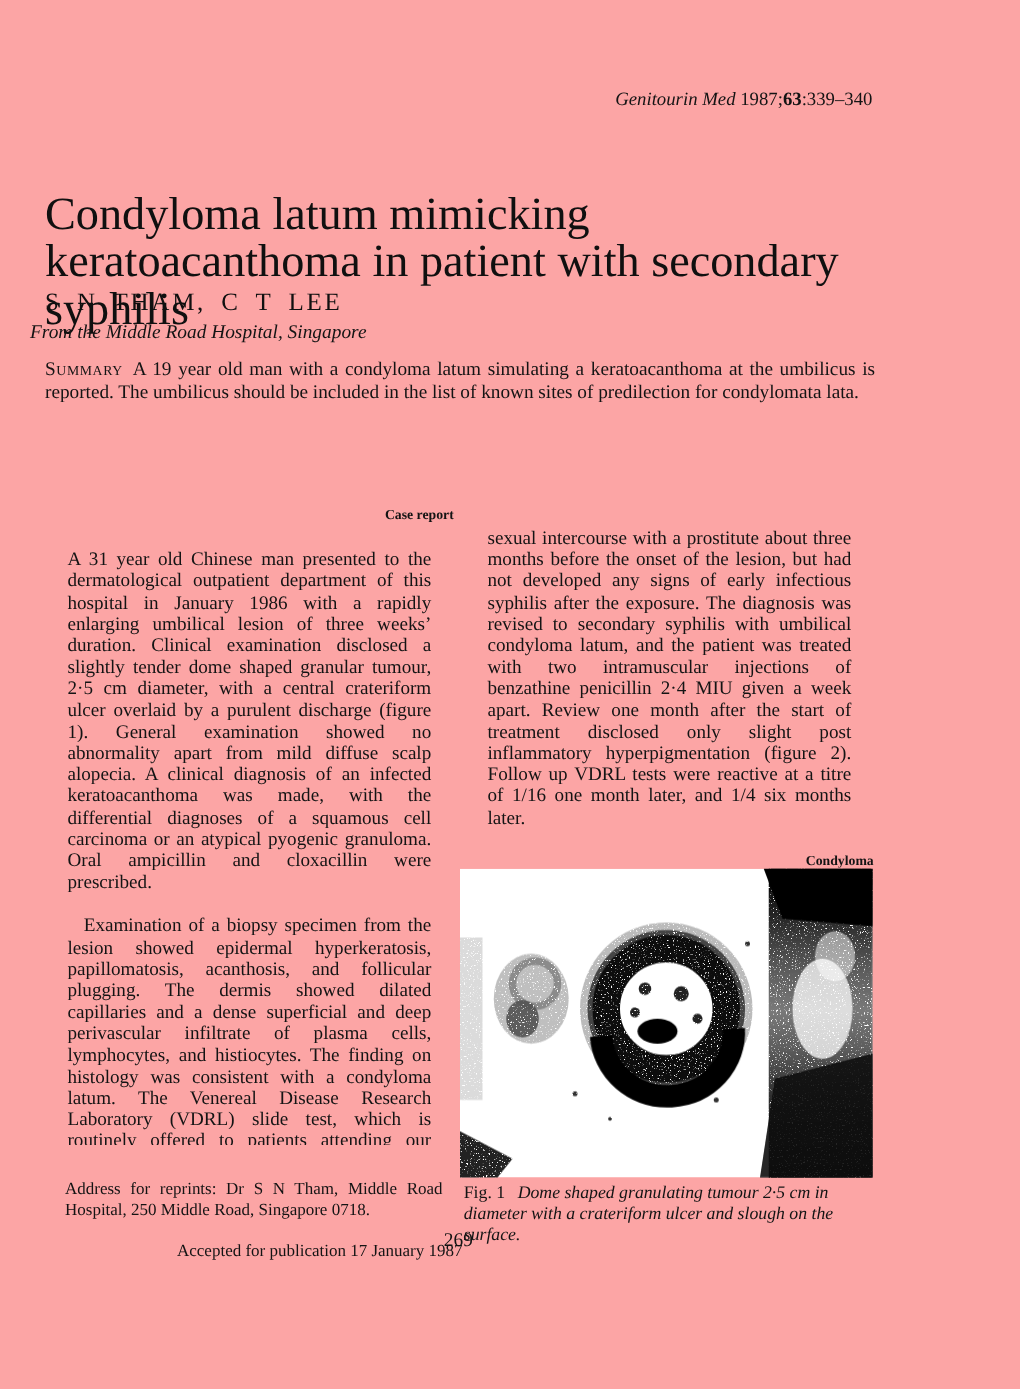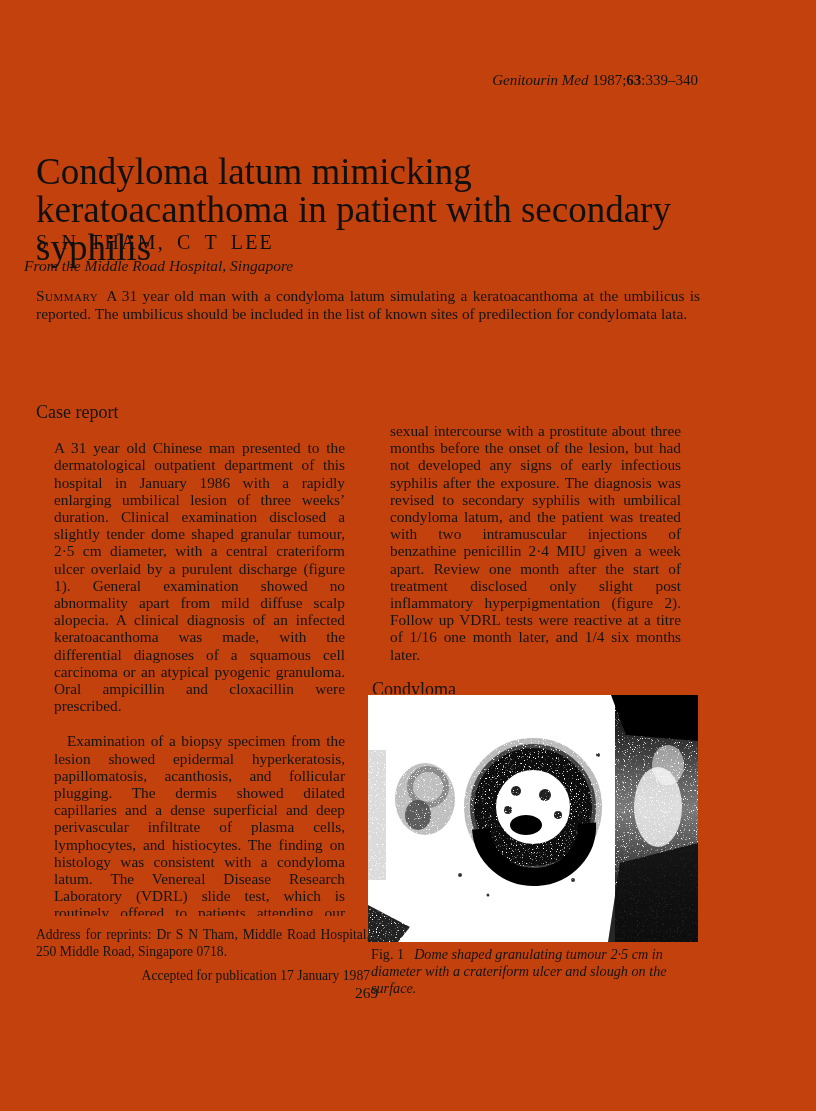--- a/index.html
+++ b/index.html
@@ -1,18 +1,18 @@
 <!DOCTYPE html>
 <html><head>
 <meta charset="utf-8">
 <style>
   html,body { margin:0; padding:0; background:#ffffff; }
   .page {
     position:relative; width:816px; height:1111px;
-    background:#c2410c; color:#141414;
+    background:#fca5a5; color:#141414;
     font-family:"Liberation Serif", serif;
     overflow:hidden;
   }
   .citation {
     position:absolute; top:72px; left:0; width:698px;
     text-align:right; font-size:15px; white-space:nowrap;
   }
   .citation .jname { font-style:italic; }
   .citation .vol { font-weight:700; }
   .title {
@@ -30,21 +30,21 @@
   .summary {
     position:absolute; left:36px; top:287px; width:664px;
     font-size:15.4px; line-height:18.2px; text-align:justify;
   }
   .summary .sc {
     font-variant:small-caps; letter-spacing:0.5px; margin-right:8px;
   }
   .col { position:absolute; top:404px; width:327px; font-size:15.3px; line-height:17.2px; text-align:justify; }
   .col-left  { left:36px; height:512px; overflow:hidden; }
   .col-right { left:372px; height:290px; overflow:hidden; }
-  .col h3 { font-size:18px; font-weight:400; margin:0 0 15px 0; text-align:left; }
+  .col h3 { font-size:11px; font-weight:700; margin:0 0 15px 0; text-align:right; }
   .col p { margin:18px; }
   .col p.indent { text-indent:13px; }
   .col p + p { margin-top:0; }
   .col .head-gap { margin-top:14px; }
   .figure {
     position:absolute; left:368px; top:695px; width:330px; height:247px;
   }
   .figure svg { display:block; width:330px; height:247px; }
   .caption {
     position:absolute; left:371px; top:946px; width:344px;
@@ -70,21 +70,21 @@
     <span class="jname">Genitourin Med</span><span> 1987;</span><span class="vol">63</span><span>:339–340</span>
   </div>
 
   <h1 class="title">Condyloma latum mimicking keratoacanthoma in patient with secondary syphilis</h1>
 
   <div class="authors">S N THAM, C T LEE</div>
 
   <div class="affiliation">From the Middle Road Hospital, Singapore</div>
 
   <div class="summary">
-    <span class="sc">Summary</span><span>A 31 year old man with a condyloma latum simulating a keratoacanthoma at the umbilicus is reported. The umbilicus should be included in the list of known sites of predilection for condylomata lata.</span>
+    <span class="sc">Summary</span><span>A 19 year old man with a condyloma latum simulating a keratoacanthoma at the umbilicus is reported. The umbilicus should be included in the list of known sites of predilection for condylomata lata.</span>
   </div>
 
   <div class="col col-left">
     <h3>Case report</h3>
     <p>A 31 year old Chinese man presented to the dermatological outpatient department of this hospital in January 1986 with a rapidly enlarging umbilical lesion of three weeks’ duration. Clinical examination disclosed a slightly tender dome shaped granular tumour, 2·5 cm diameter, with a central crateriform ulcer overlaid by a purulent discharge (figure 1). General examination showed no abnormality apart from mild diffuse scalp alopecia. A clinical diagnosis of an infected keratoacanthoma was made, with the differential diagnoses of a squamous cell carcinoma or an atypical pyogenic granuloma. Oral ampicillin and cloxacillin were prescribed.</p>
     <p class="indent">Examination of a biopsy specimen from the lesion showed epidermal hyperkeratosis, papillomatosis, acanthosis, and follicular plugging. The dermis showed dilated capillaries and a dense superficial and deep perivascular infiltrate of plasma cells, lymphocytes, and histiocytes. The finding on histology was consistent with a condyloma latum. The Venereal Disease Research Laboratory (VDRL) slide test, which is routinely offered to patients attending our dermatology outpatient department, was strongly positive. The fluorescent treponemal antibody absorption (FTA-ABS) test performed on the same sample of blood also gave a positive result. A swab taken from the purulent exudate for routine bacteriological culture was sterile.</p>
 
   </div>
 
   <div class="col col-right">
@@ -143,19 +143,19 @@
         <ellipse cx="158" cy="130" rx="16" ry="10" fill="#000000"></ellipse>
       </g>
     </svg>
   </div>
 
   <div class="caption">
     <span class="fig-label">Fig. 1</span><span class="fig-text">Dome shaped granulating tumour 2·5 cm in diameter with a crateriform ulcer and slough on the surface.</span>
   </div>
 
   <div class="footnote">
-    <p style="margin:0">Address for reprints: Dr S N Tham, Middle Road Hospital, 250 Middle Road, Singapore 0718.</p>
+    <p style="margin:16px">Address for reprints: Dr S N Tham, Middle Road Hospital, 250 Middle Road, Singapore 0718.</p>
     <p class="accepted" style="margin:7px 0 0 0">Accepted for publication 17 January 1987</p>
   </div>
 
   <div class="page-number">269</div>
 
 </div>
 
 </body></html>

